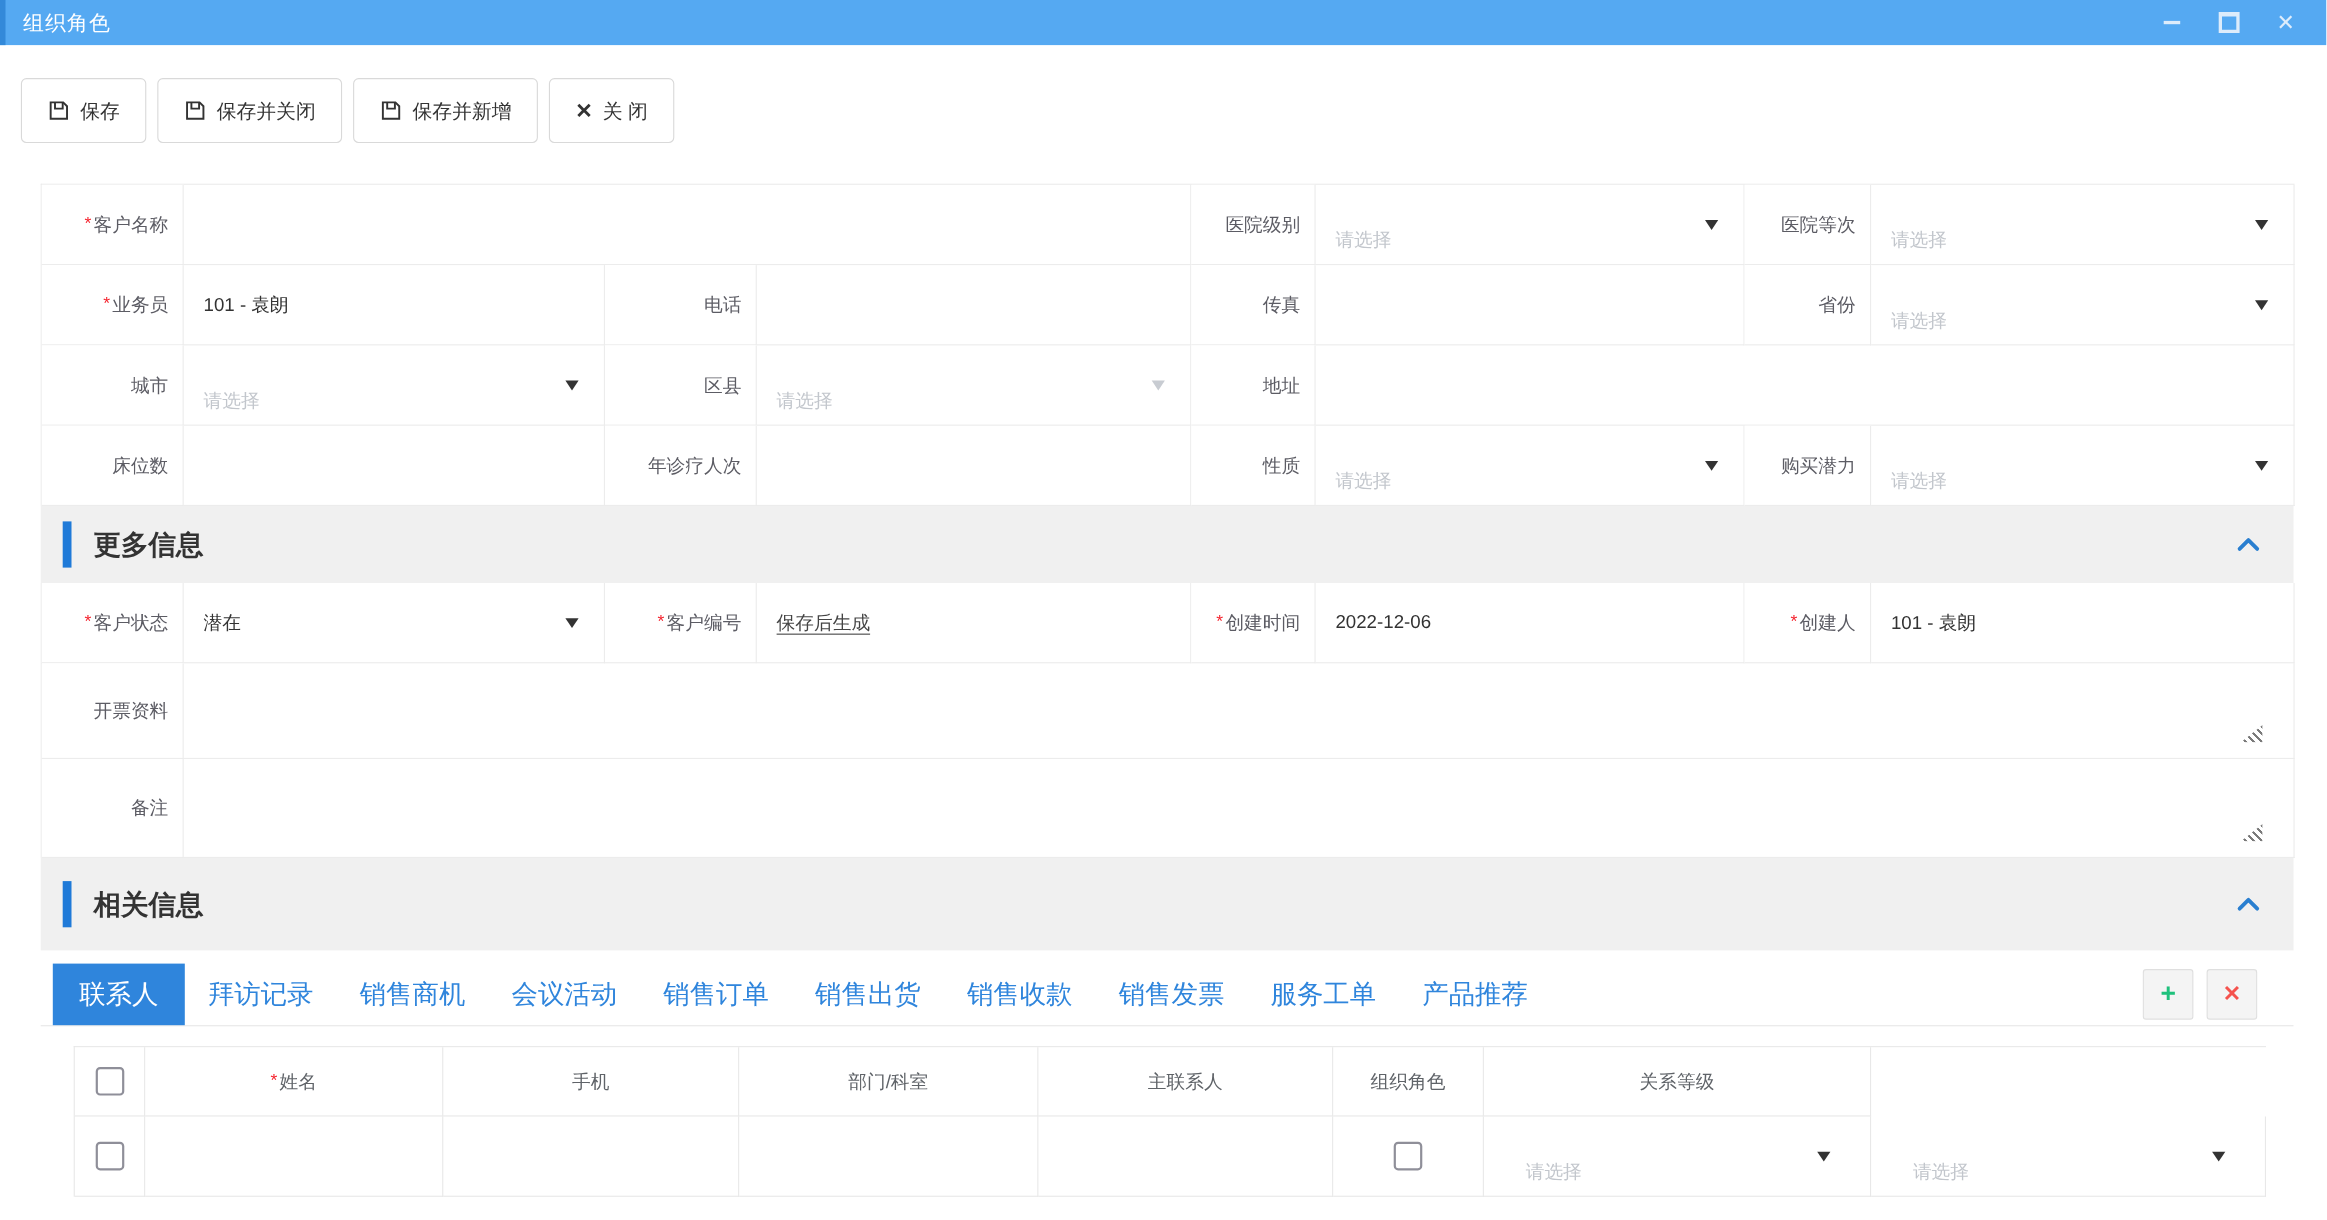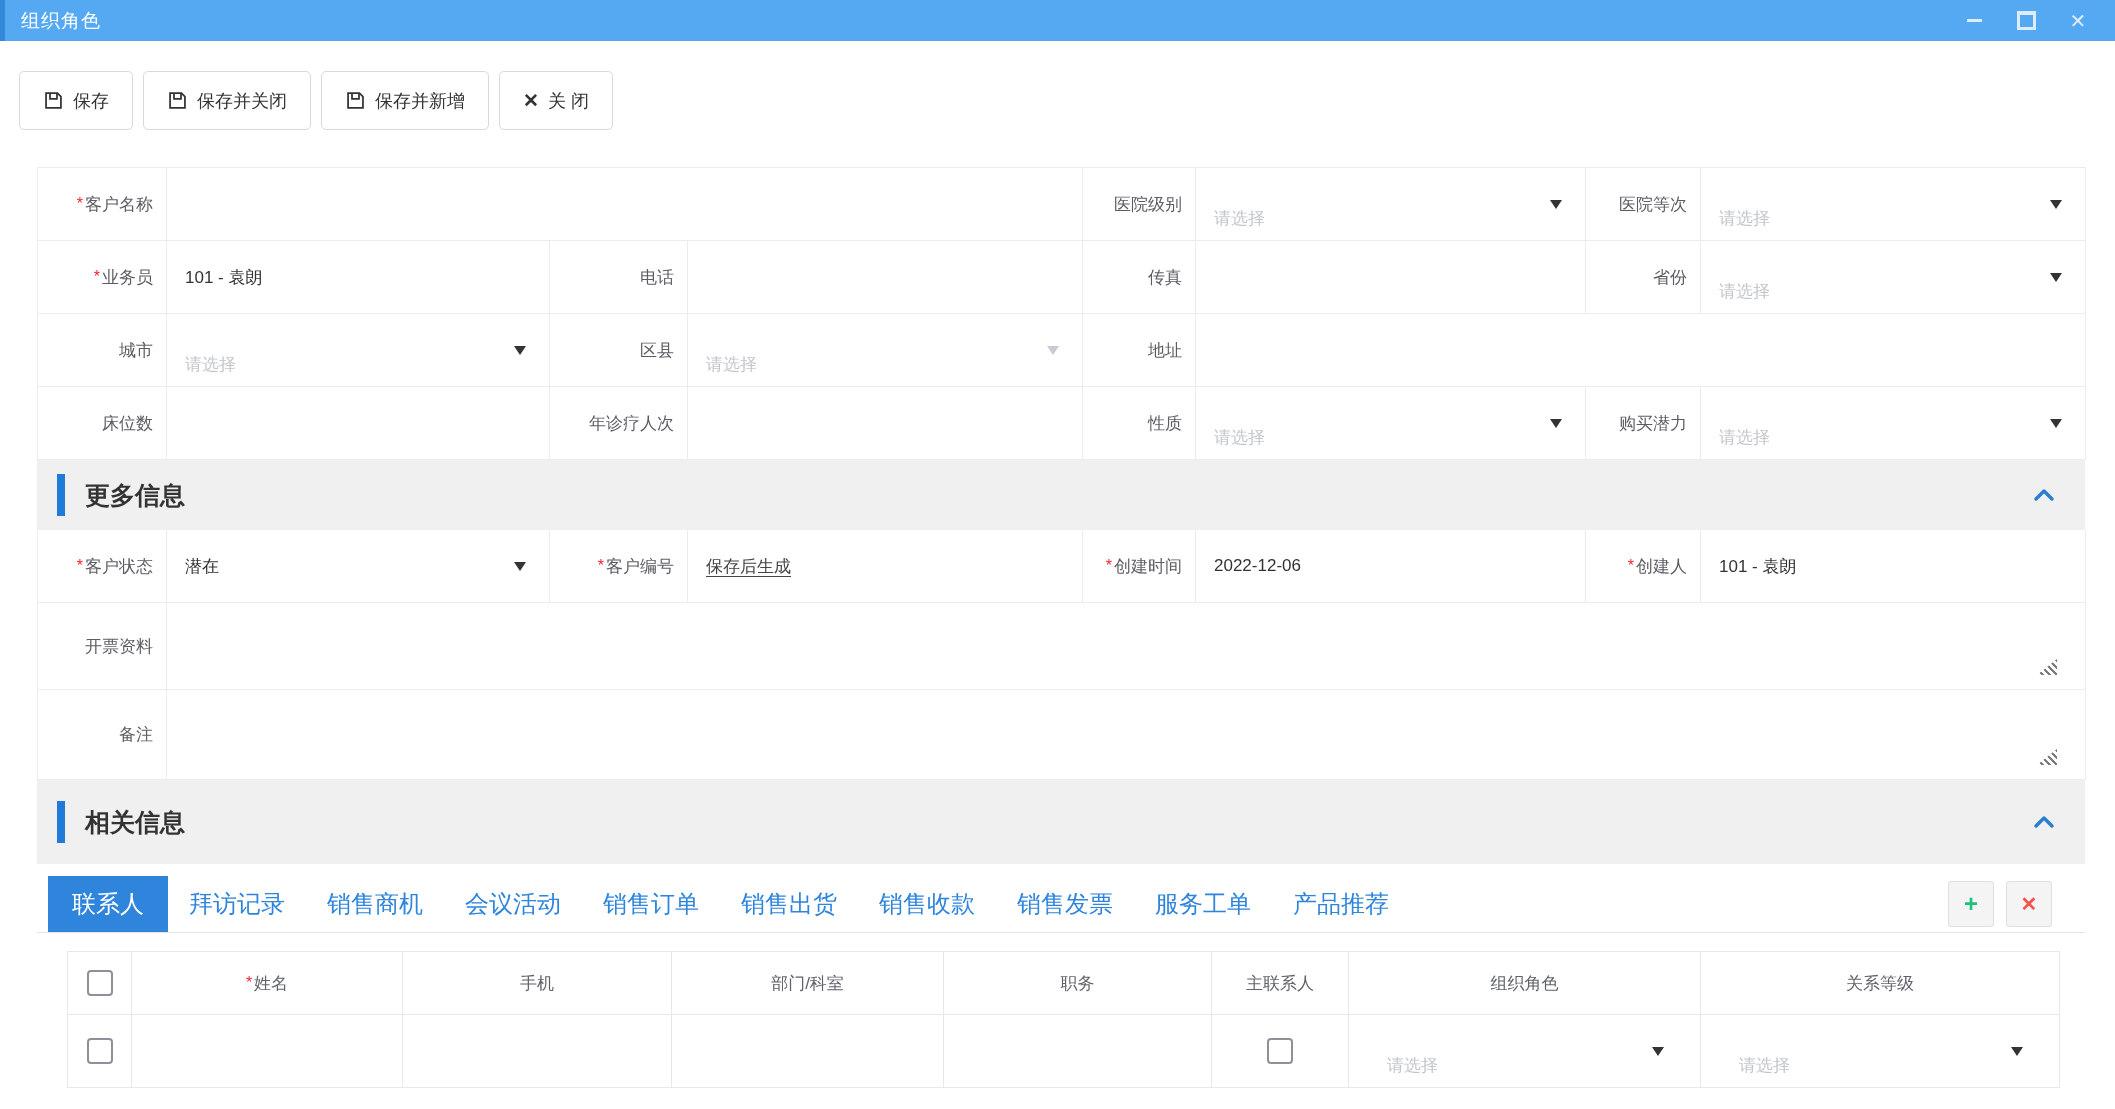--- a/index.html
+++ b/index.html
@@ -330,23 +330,20 @@
         <span class="star">*</span>
         <span>姓名</span>
       </div>
     <div class="th">
         <span>手机</span>
       </div>
     <div class="th">
         <span>部门/科室</span>
       </div>
     <div class="th">
-        <span>职务</span>
-      </div>
-    <div class="th">
         <span>主联系人</span>
       </div>
     <div class="th">
         <span>组织角色</span>
       </div>
     <div class="th">
         <span>关系等级</span>
       </div>
   </div>
   <div class="trow data">

